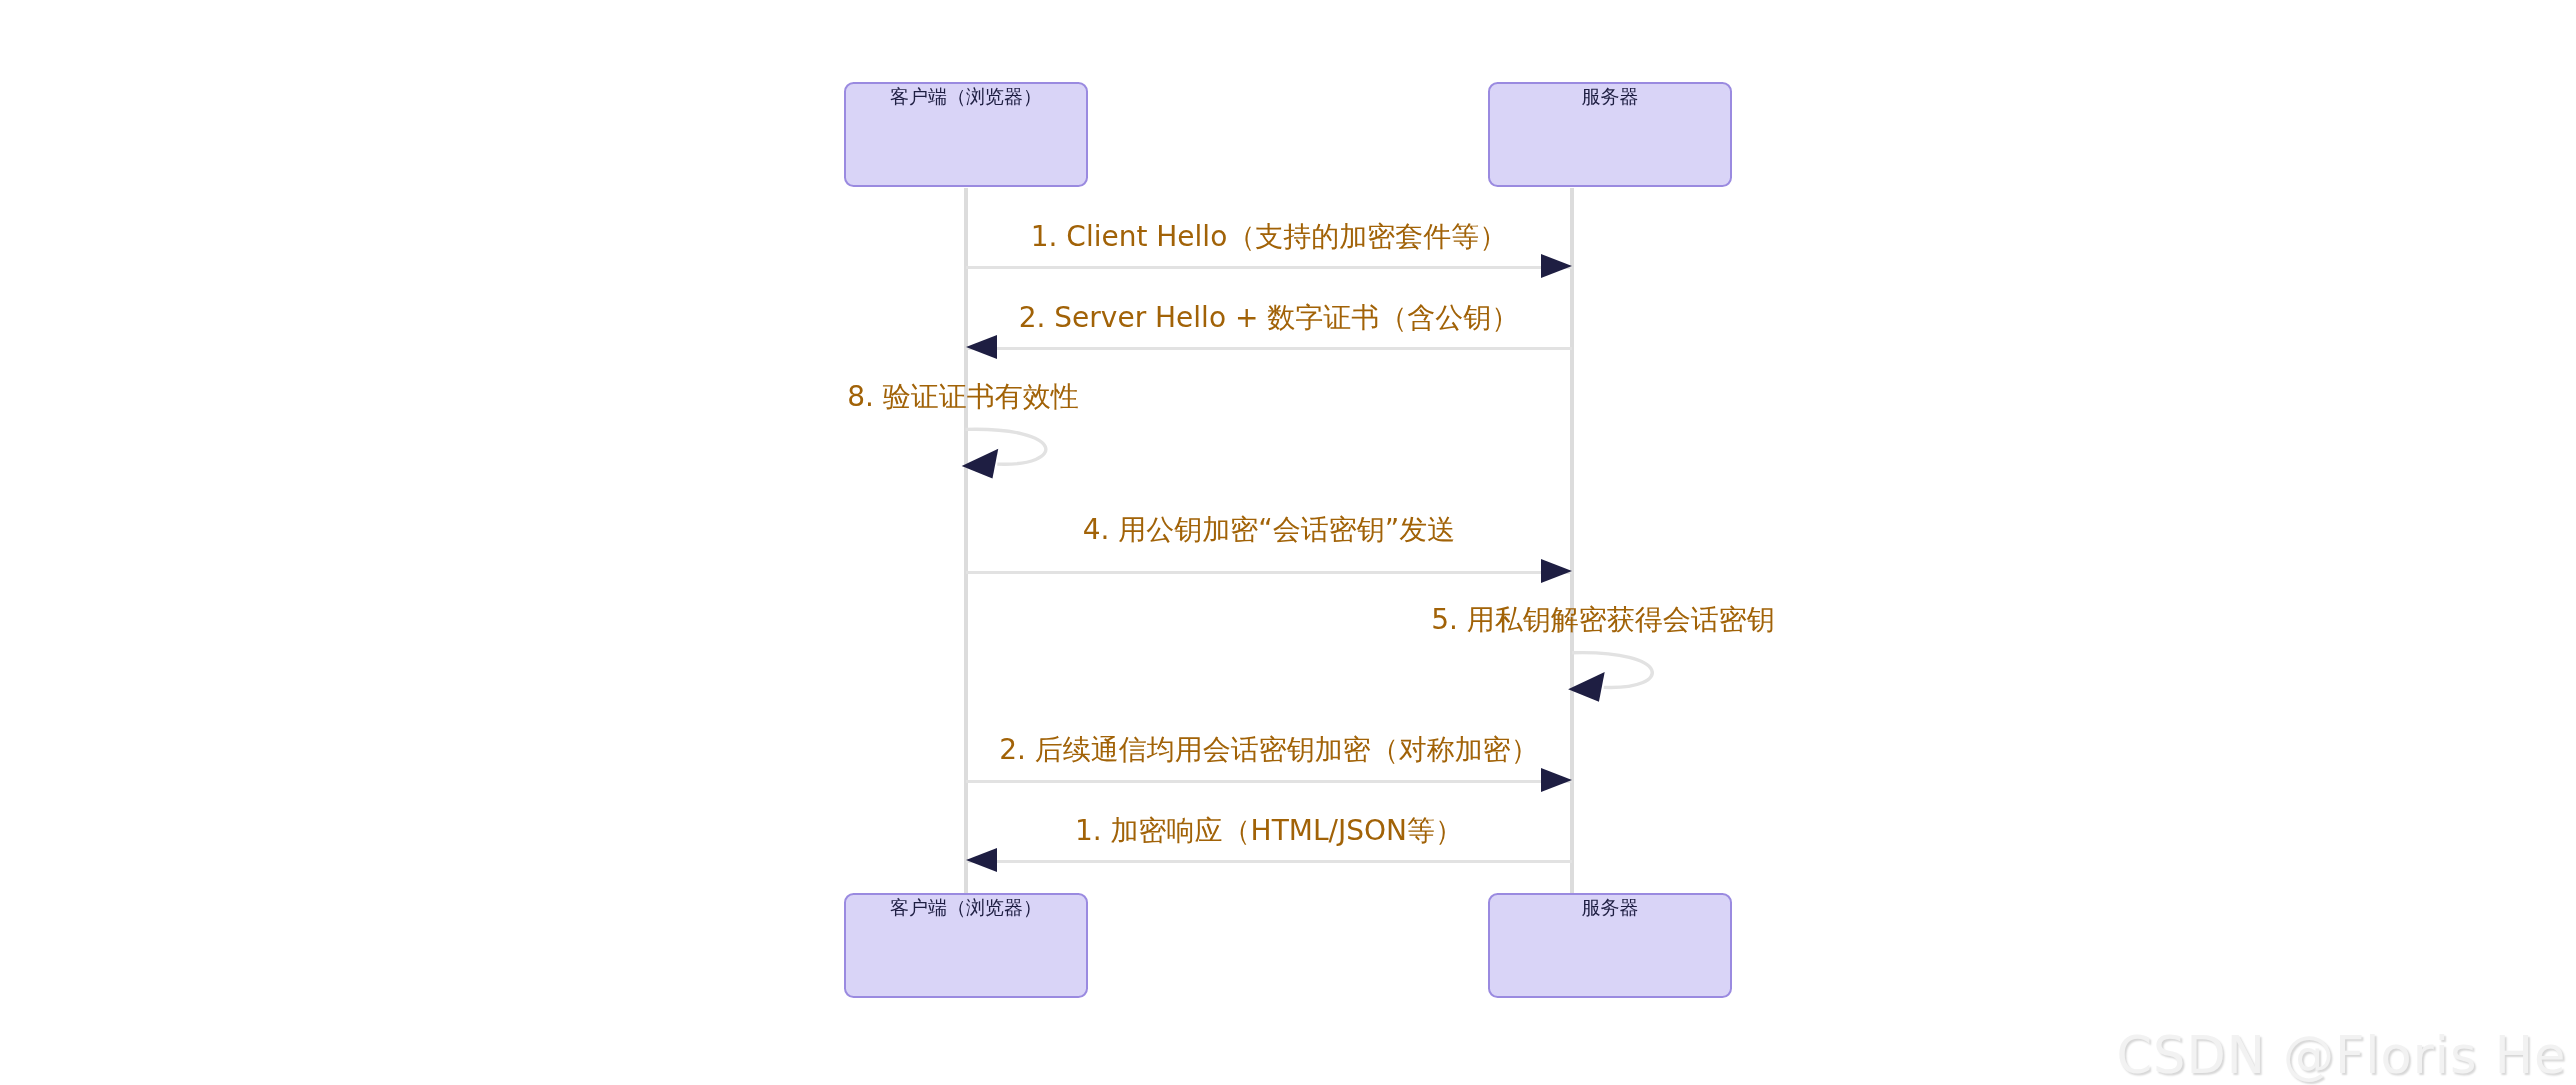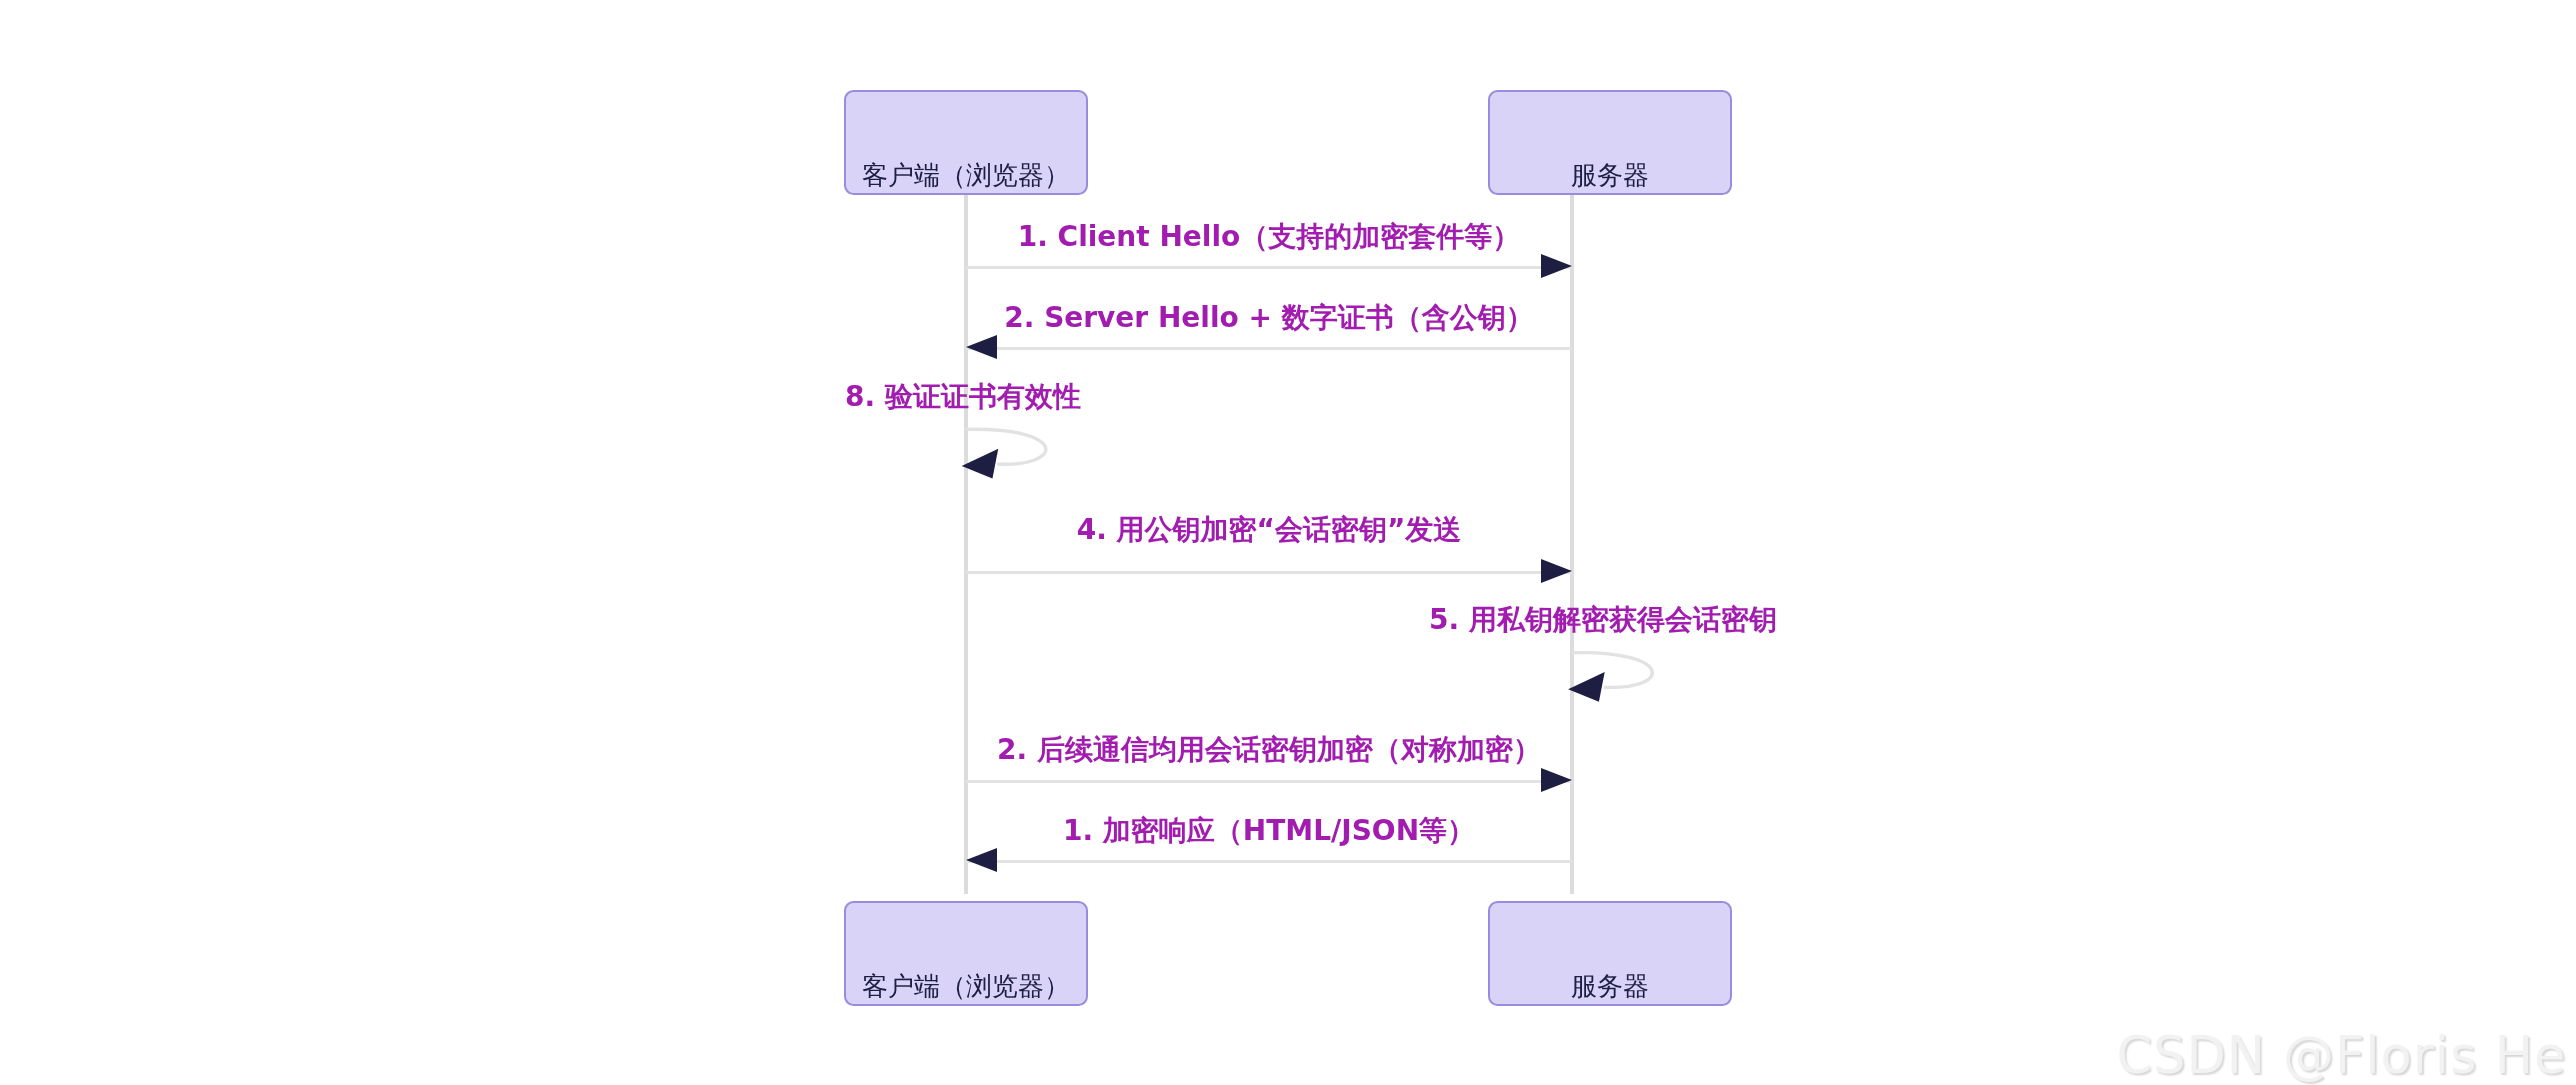--- a/index.html
+++ b/index.html
@@ -14,27 +14,26 @@
 
   
   .actor-box {
     position: absolute;
     width: 240px;
     height: 101px;
     background: #d9d4f7;
     border: 2.9px solid #9a8ae0;
     border-radius: 9.6px;
     display: flex;
-    align-items: flex-end;
+    align-items: flex-start;
     justify-content: center;
-    font-size: 26px;
+    font-size: 19px;
     color: #1e1e42;
     box-sizing: content-box;
     z-index: 3;
-    margin-top: 8px;
   }
   .client-col { left: 844px; }
   .server-col { left: 1488px; font-family: Liberation Serif, serif; }
   .top-row    { top: 82px;  }
   .bottom-row { top: 893px; }
 
   
   .lifeline {
     position: absolute;
     top: 188px;
@@ -46,23 +45,22 @@
   .lifeline.client { left: 964px; }
   .lifeline.server { left: 1570px; }
 
   
   .msg-label {
     position: absolute;
     transform: translateX(-50%);
     white-space: nowrap;
     font-size: 28px;
     line-height: 39px;
-    color: #a21caf;
+    color: #a16207;
     z-index: 2;
-    font-weight: bold;
   }
   .between { left: 1269px; }
   .on-client { left: 963px; }
   .on-server { left: 1575px; margin-left: 28px; }
 
   
   .msg-line {
     position: absolute;
     left: 966px;
     width: 606px;

